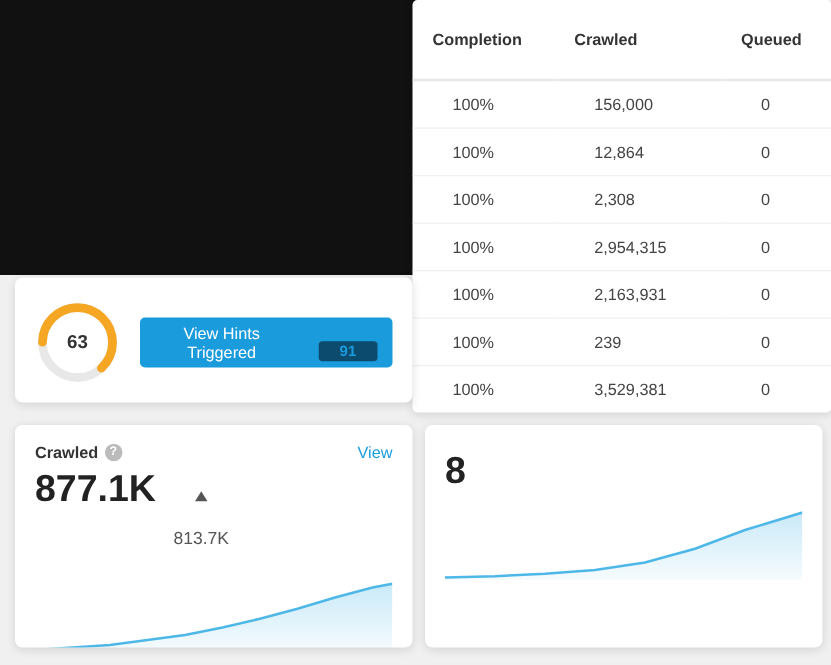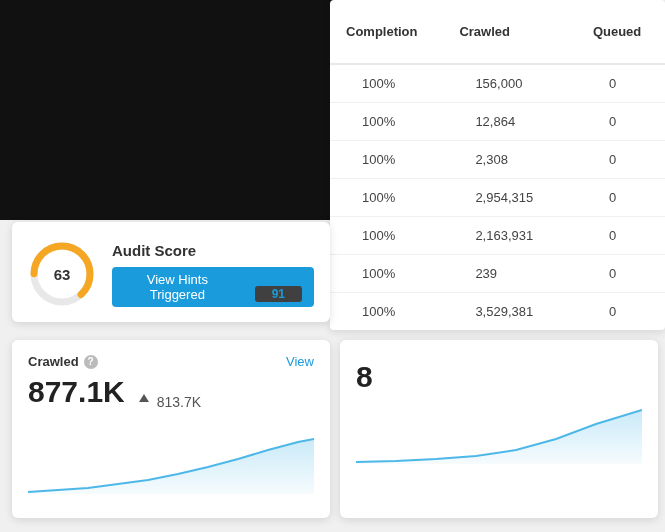--- a/index.html
+++ b/index.html
@@ -129,21 +129,21 @@
       border: none;
       border-radius: 4px;
       padding: 5px 12px;
       font-size: 13px;
       font-weight: 500;
       cursor: pointer;
       gap: 24px;
     }
 
     .view-hints-badge {
-      background: #404040;
+      background: #0c4a6e;
       color: #1a9bdc;
       border-radius: 3px;
       font-size: 12px;
       font-weight: 700;
       padding: 1px 17px;
     }
 
     
     .crawled-card {
       position: absolute;
@@ -203,23 +203,25 @@
     }
 
     .crawled-main {
       font-size: 30px;
       font-weight: 700;
       color: #222;
     }
 
     .crawled-delta {
       display: flex;
-      gap: 8px;
+      align-items: center;
+      gap: 21px;
       font-size: 14px;
       color: #555;
+      flex-direction: column;
     }
 
     .triangle-up {
       width: 0;
       height: 0;
       border-left: 5px solid transparent;
       border-right: 5px solid transparent;
       border-bottom: 8px solid #555;
       display: inline-block;
     }
@@ -330,21 +332,20 @@
     <div class="donut-wrapper">
       <svg viewBox="0 0 68 68">
 
         <circle cx="34" cy="34" r="28" fill="none" stroke="#e8e8e8" stroke-width="7"></circle>
 
         <circle cx="34" cy="34" r="28" fill="none" stroke="#f5a623" stroke-width="7" stroke-dasharray="110.84 65.09" stroke-dashoffset="43.98" stroke-linecap="round" transform="rotate(-90 34 34)"></circle>
       </svg>
       <span class="donut-label">63</span>
     </div>
     <div class="audit-right">
-      <span class="audit-title">Audit Score</span>
       <button class="view-hints-btn">
         <span>View Hints Triggered</span>
         <span class="view-hints-badge">91</span>
       </button>
     </div>
   </div>
 </div>
 
 <div class="crawled-card">
   <div class="crawled-header">

